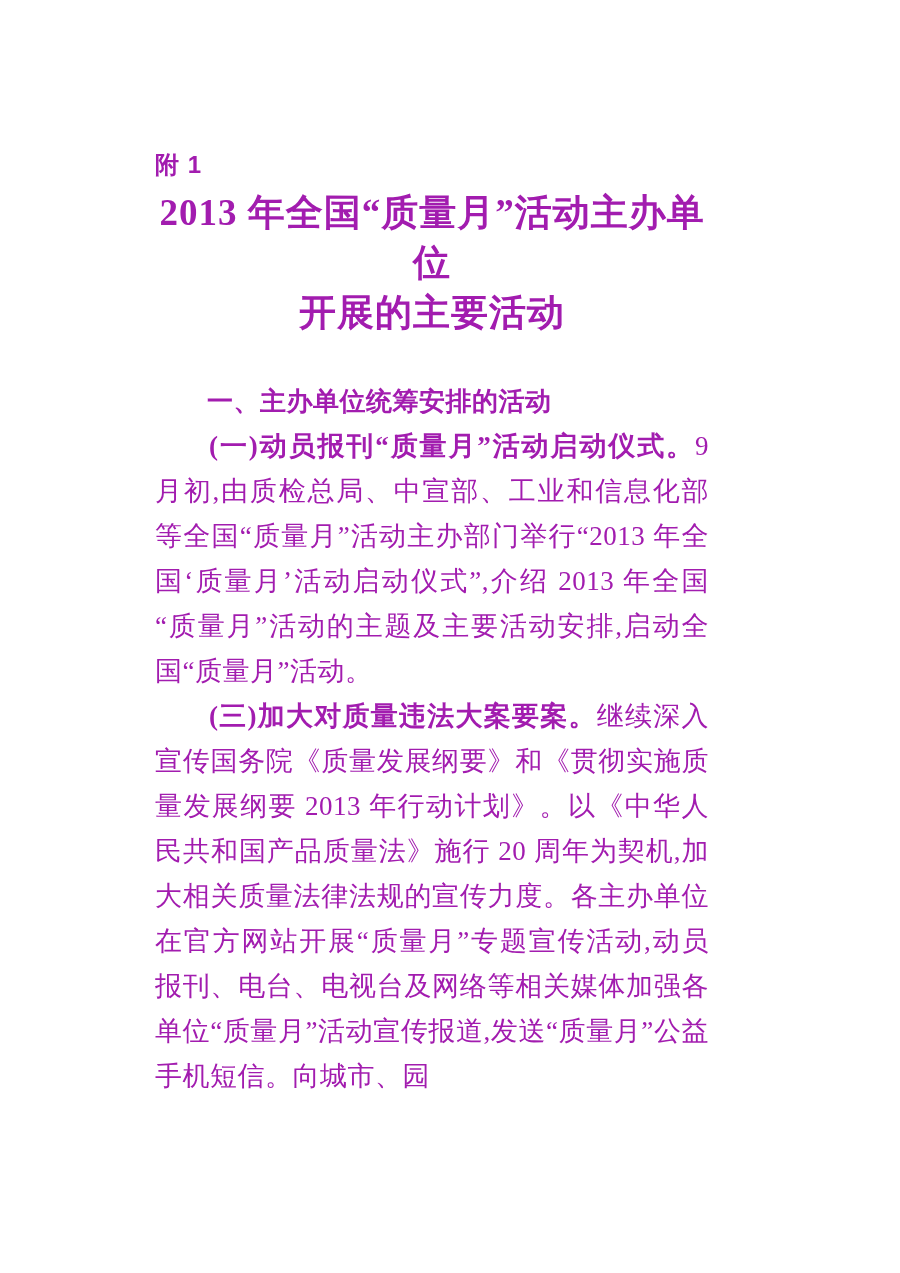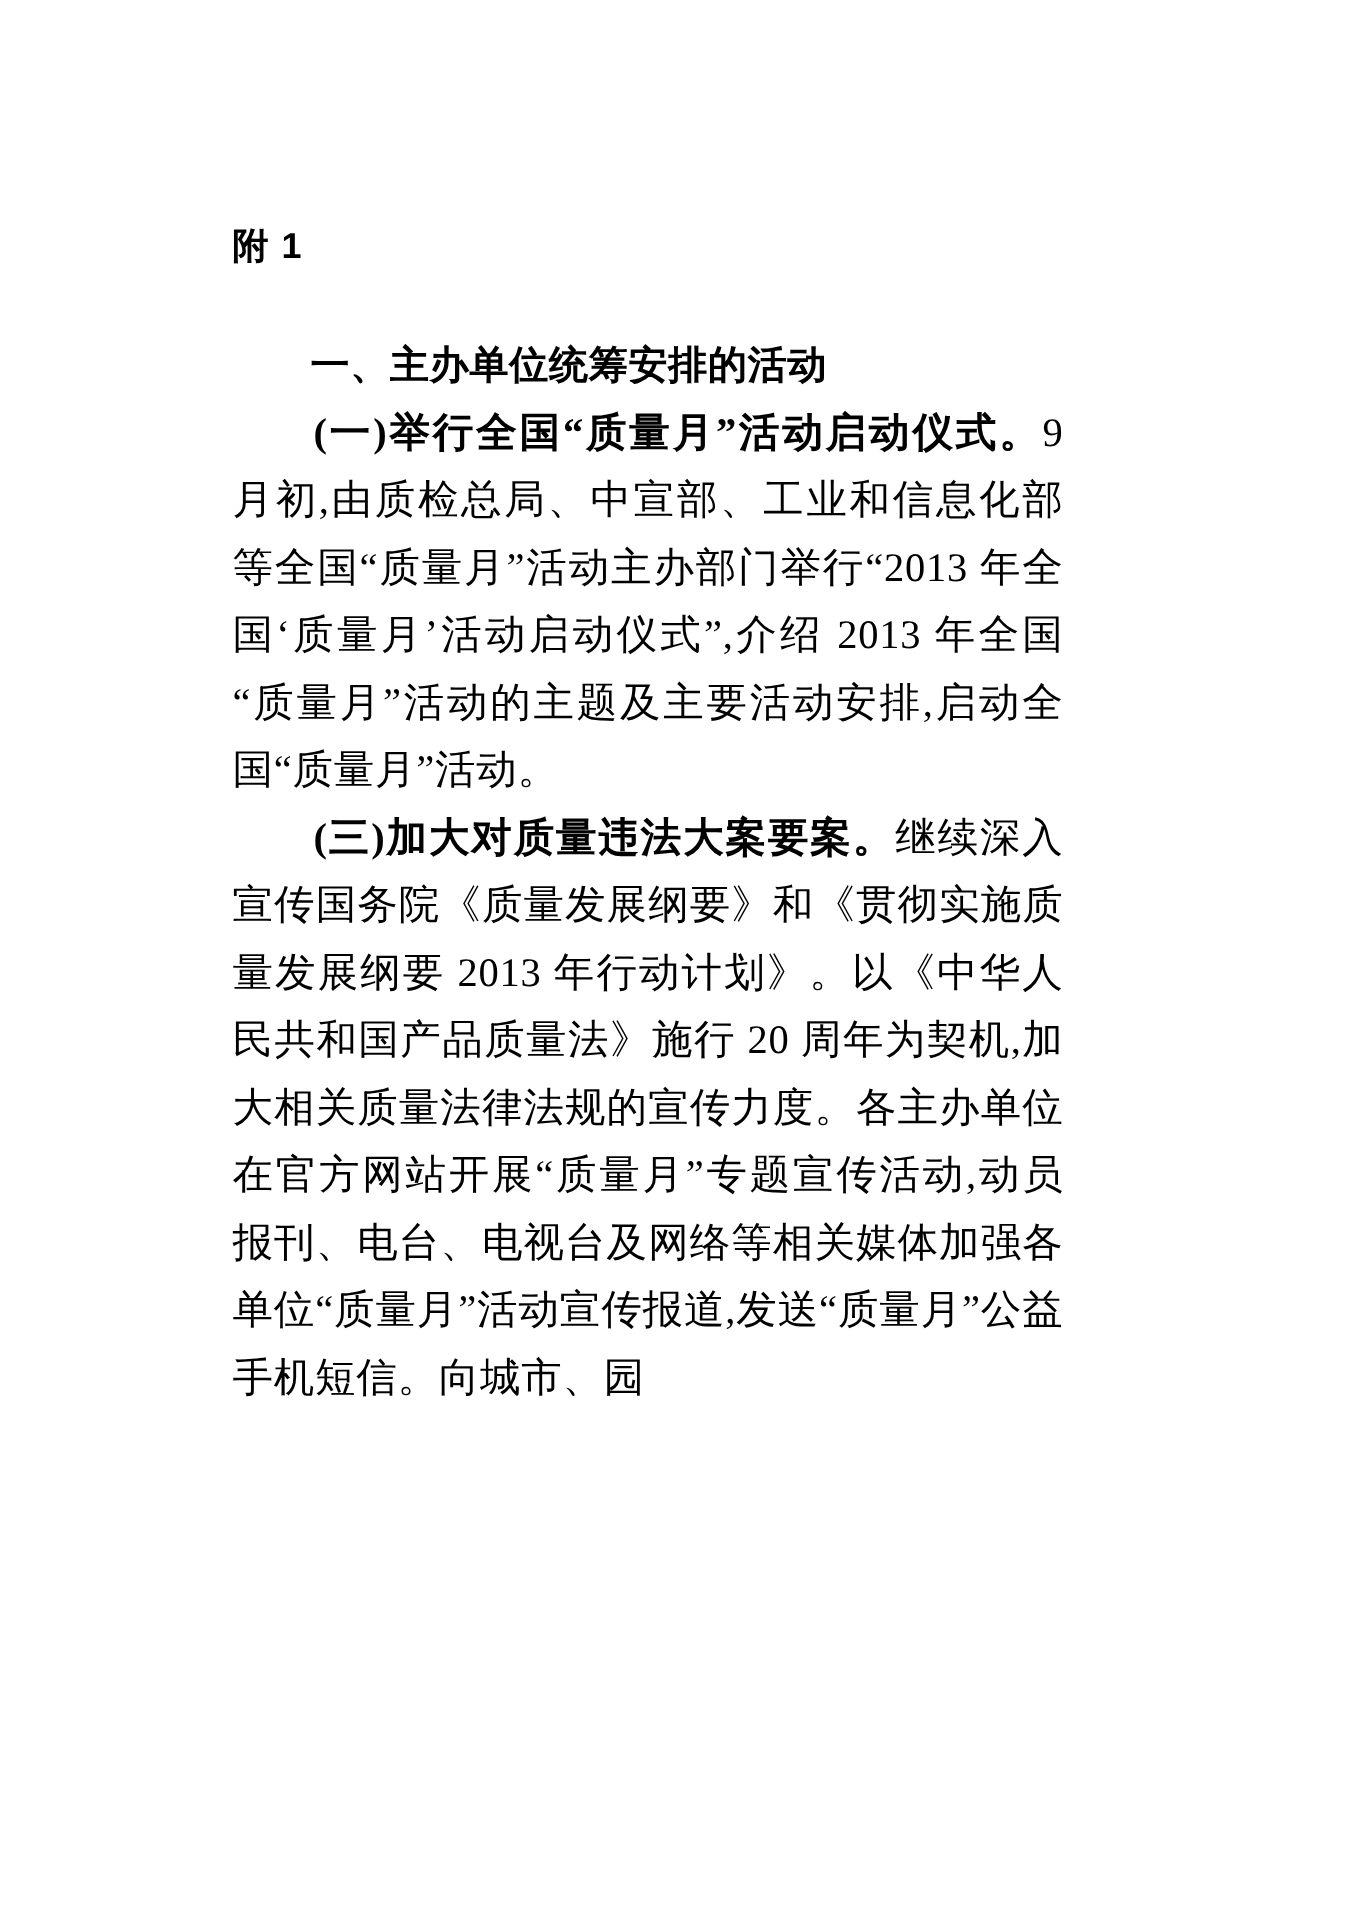--- a/index.html
+++ b/index.html
@@ -8,21 +8,21 @@
     background: #ffffff;
   }
   .page {
     position: relative;
     width: 734px;
     height: 1273px;
     margin: 0 auto;
     background: #ffffff;
     box-sizing: border-box;
     padding: 150px 108px 0 72px;
-    color: #000000;
+    color: #a21caf;
     font-family: "Liberation Serif", "DejaVu Serif", serif;
     overflow: hidden;
   }
   .attachment-label {
     font-family: "Liberation Sans", "DejaVu Sans", sans-serif;
     font-weight: 700;
     font-size: 24px;
     line-height: 30px;
     letter-spacing: 1px;
   }
@@ -56,21 +56,25 @@
     font-weight: 700;
   }
 </style>
 </head>
 <body>
 
 <div class="page">
 
   <div class="attachment-label">附 1</div>
 
+  <h1 class="doc-title">
+    <div>2013 年全国“质量月”活动主办单位</div>
+    <div>开展的主要活动</div>
+  </h1>
 
   <div class="section-heading">一、主办单位统筹安排的活动</div>
 
-  <p class="para"><span class="lead">(一)举行全国“质量月”活动启动仪式。</span><span>9 月初,由质检总局、中宣部、工业和信息化部等全国“质量月”活动主办部门举行“2013 年全国‘质量月’活动启动仪式”,介绍 2013 年全国“质量月”活动的主题及主要活动安排,启动全国“质量月”活动。</span></p>
+  <p class="para"><span class="lead">(一)动员报刊“质量月”活动启动仪式。</span><span>9 月初,由质检总局、中宣部、工业和信息化部等全国“质量月”活动主办部门举行“2013 年全国‘质量月’活动启动仪式”,介绍 2013 年全国“质量月”活动的主题及主要活动安排,启动全国“质量月”活动。</span></p>
 
 
   <p class="para"><span class="lead">(三)加大对质量违法大案要案。</span><span>继续深入宣传国务院《质量发展纲要》和《贯彻实施质量发展纲要 2013 年行动计划》。以《中华人民共和国产品质量法》施行 20 周年为契机,加大相关质量法律法规的宣传力度。各主办单位在官方网站开展“质量月”专题宣传活动,动员报刊、电台、电视台及网络等相关媒体加强各单位“质量月”活动宣传报道,发送“质量月”公益手机短信。向城市、园</span></p>
 
 </div>
 
 </body></html>

